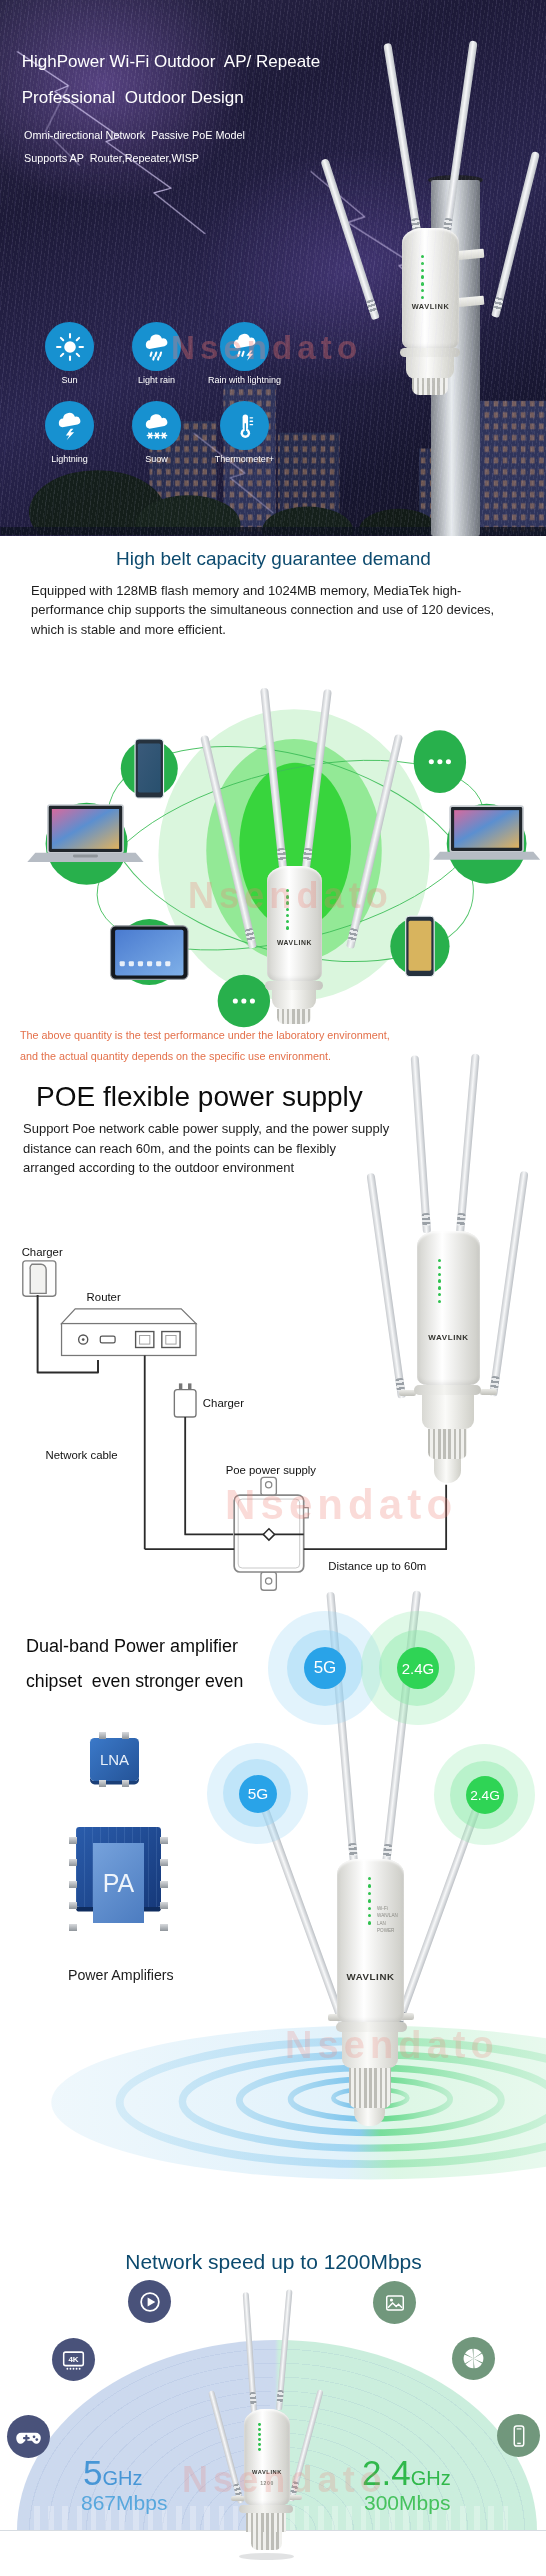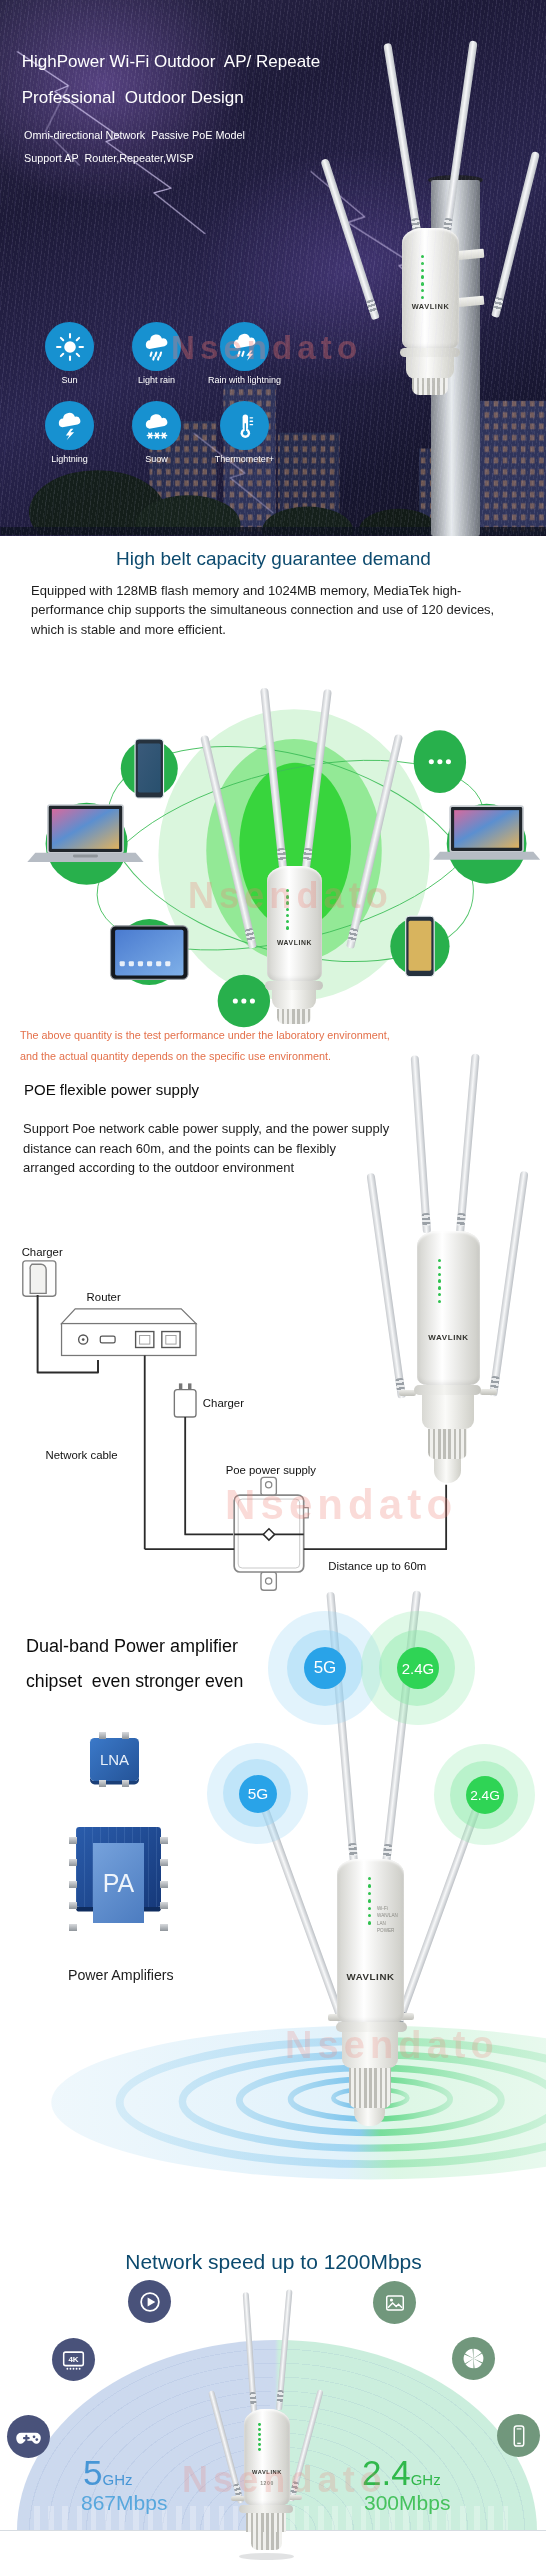--- a/index.html
+++ b/index.html
@@ -49,21 +49,21 @@
   
   .chip-pin{position:absolute;background:linear-gradient(#d8dadd,#8f959b);z-index:1;}
   
   #dome{position:absolute;left:17px;top:2340px;width:520px;height:191px;z-index:1;
     border-radius:260px 260px 0 0/191px 191px 0 0;
     background:
       repeating-radial-gradient(ellipse 260px 191px at 50% 100%,rgba(95,125,185,.10) 0 1.1px,transparent 1.1px 19px),
       linear-gradient(90deg,#ccd9ee 0 49.6%,#cbeedd 50.4% 100%);}
   .gico{position:absolute;width:43px;height:43px;border-radius:50%;display:flex;align-items:center;justify-content:center;z-index:4;}
   .gnavy{background:#49527a;} .ggreen{background:#71977c;}
-  .bignum{font-size:35px;} .unit{font-size:15px;}
+  .bignum{font-size:35px;} .unit{font-size:20px;}
   svg text{font-family:"Liberation Sans",sans-serif;}
 </style>
 </head>
 <body>
 
 <div id="canvas">
 
   <div id="hero">
     <div class="glow" style="left:-46px;top:-34px;width:296px;height:239px;background:radial-gradient(closest-side,rgba(150,110,210,.45),rgba(150,110,210,0));"></div>
     <div class="glow" style="left:194px;top:148px;width:319px;height:239px;background:radial-gradient(closest-side,rgba(120,90,190,.30),rgba(120,90,190,0));"></div>
@@ -98,21 +98,21 @@
         <ellipse cx="330" cy="302" rx="92" ry="52" fill="#17241c"></ellipse>
         <ellipse cx="540" cy="312" rx="80" ry="42" fill="#15211a"></ellipse>
         <ellipse cx="700" cy="312" rx="70" ry="38" fill="#121c16"></ellipse>
         <rect x="0" y="306" width="960" height="14" fill="#0e1320" opacity=".85"></rect>
       </g>
     </svg>
 
     <div class="hero-txt pre" style="left:21.7px;top:52px;font-size:17px;">HighPower Wi-Fi Outdoor  AP/ Repeate</div>
     <div class="hero-txt pre" style="left:21.7px;top:88px;font-size:17px;">Professional  Outdoor Design</div>
     <div class="hero-txt pre" style="left:24px;top:129px;font-size:10.8px;">Omni-directional Network  Passive PoE Model</div>
-    <div class="hero-txt pre" style="left:24px;top:152px;font-size:10.8px;">Support AP  Router,Repeater,WISP</div>
+    <div class="hero-txt pre" style="left:24px;top:152px;font-size:10.8px;">Supports AP  Router,Repeater,WISP</div>
 
     <div class="wcell" style="left:27px;top:322px;">
       <div class="wico" style="background:#1791d0;">
         <svg width="30" height="30" viewBox="0 0 44 44">
             <circle cx="22" cy="22" r="8.5" fill="#fff"></circle>
           <g stroke="#fff" stroke-width="3" stroke-linecap="round">
             <line x1="22" y1="3" x2="22" y2="8"></line>
               <line x1="22" y1="36" x2="22" y2="41"></line>
             <line x1="3" y1="22" x2="8" y2="22"></line>
               <line x1="36" y1="22" x2="41" y2="22"></line>
@@ -331,21 +331,21 @@
     </div>
   <div class="dev-logo" style="left:267px;top:939px;width:55px;font-size:6.8px;">WAVLINK</div>
   <div class="dev-collar" style="left:265px;top:981px;width:58px;height:8.5px;"></div>
   <div class="dev-low" style="left:272px;top:990px;width:44px;height:19.4px;"></div>
   <div class="dev-knurl" style="left:277px;top:1009px;width:34px;height:15px;"></div>
   <div class="wm" style="left:188px;top:875px;font-size:36px;">Nsendato</div>
 
   <div class="note" style="left:20px;top:1029px;">The above quantity is the test performance under the laboratory environment,</div>
   <div class="note" style="left:20px;top:1050px;">and the actual quantity depends on the specific use environment.</div>
 
-  <div class="h2l" style="left:24px;top:1081px;font-size:15px;">POE flexible power supply</div>
+  <div class="h2l" style="left:36px;top:1081px;font-size:28px;">POE flexible power supply</div>
   <div class="body-text" style="left:23px;top:1121px;font-size:13px;">Support Poe network cable power supply, and the power supply</div>
   <div class="body-text" style="left:23px;top:1141px;font-size:13px;">distance can reach 60m, and the points can be flexibly</div>
   <div class="body-text" style="left:23px;top:1160px;font-size:13px;">arranged according to the outdoor environment</div>
 
   <svg width="547" height="399" viewBox="0 0 960 700" style="position:absolute;left:0;top:1197px;z-index:1;">
     <text x="38" y="103" font-size="20" fill="#111">Charger</text>
 
     <g fill="#fdfdfd" stroke="#808080" stroke-width="2.4">
       <rect x="40" y="112" width="58" height="62" rx="5"></rect>
       <path d="M56 118 h16 a9 9 0 0 1 9 9 v42 h-28 v-42 a9 9 0 0 1 3 -9 z" fill="#f2f2f0"></path>

